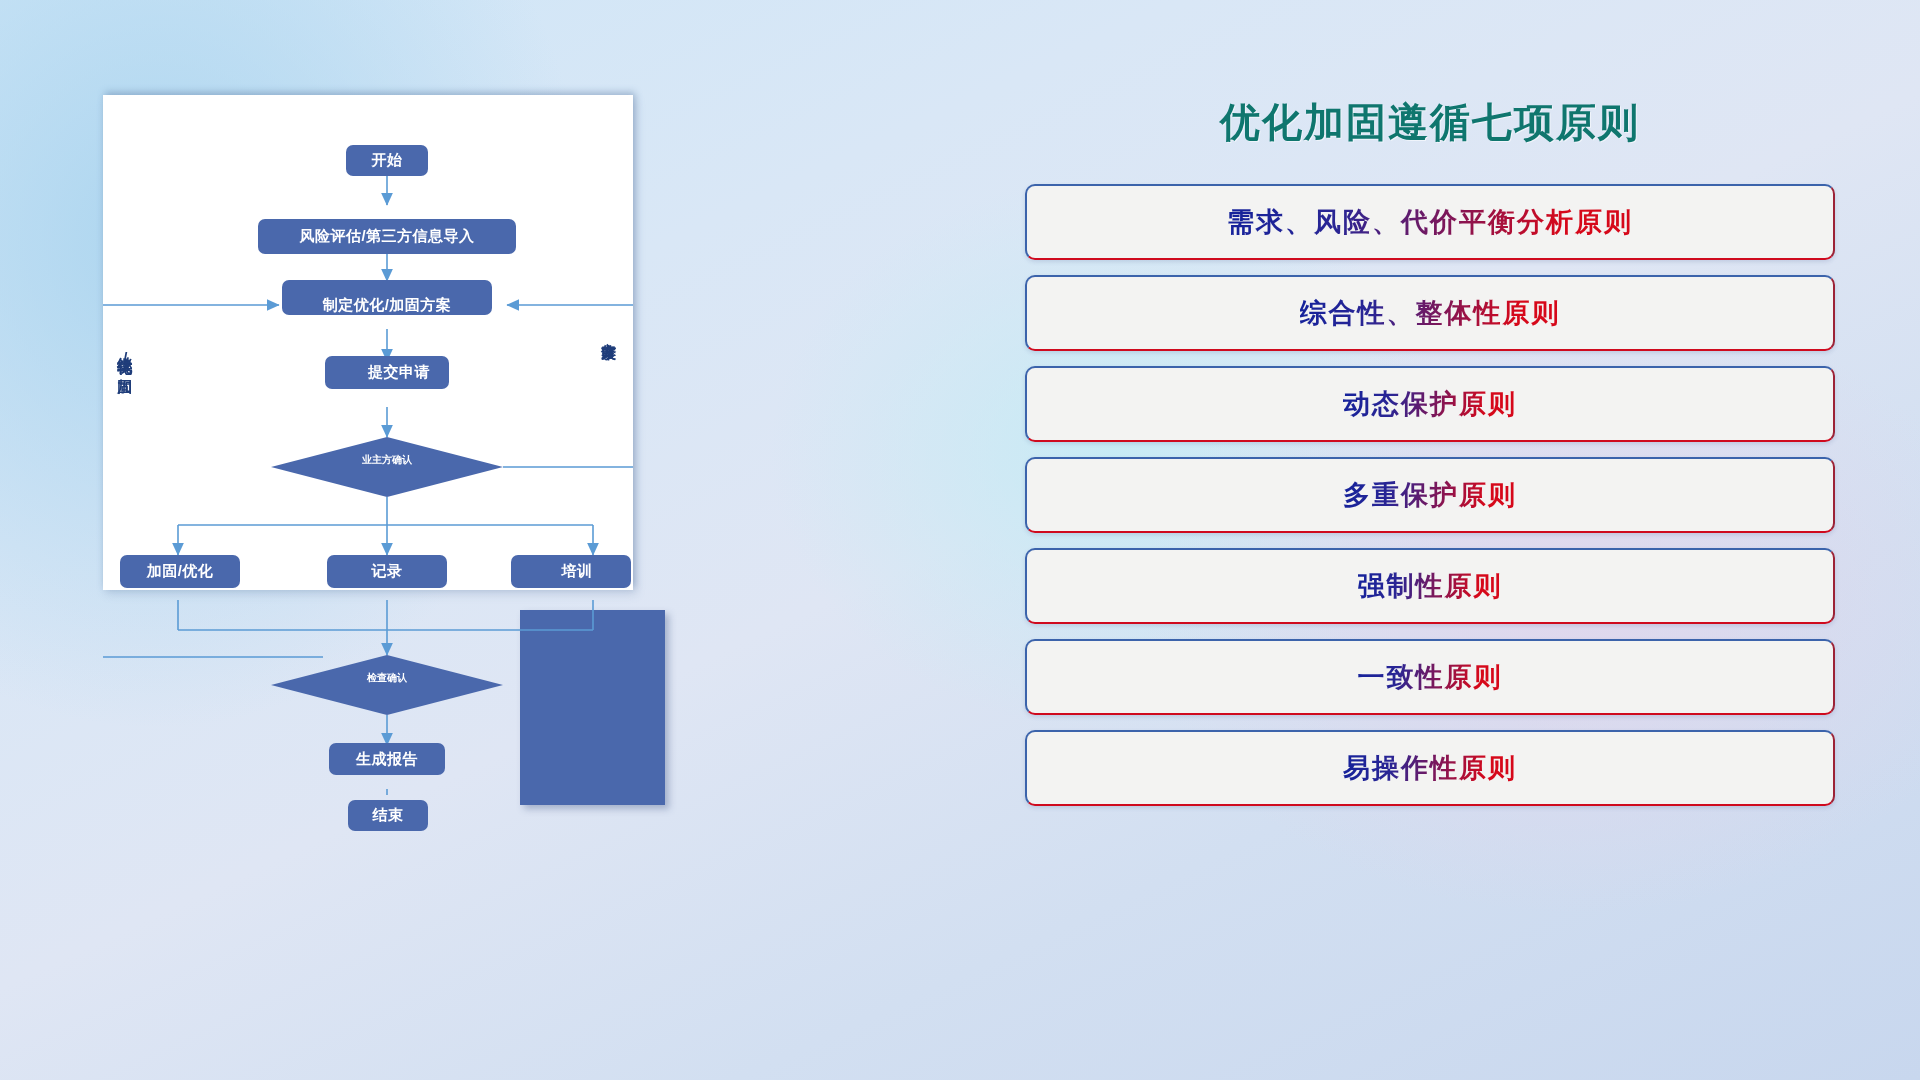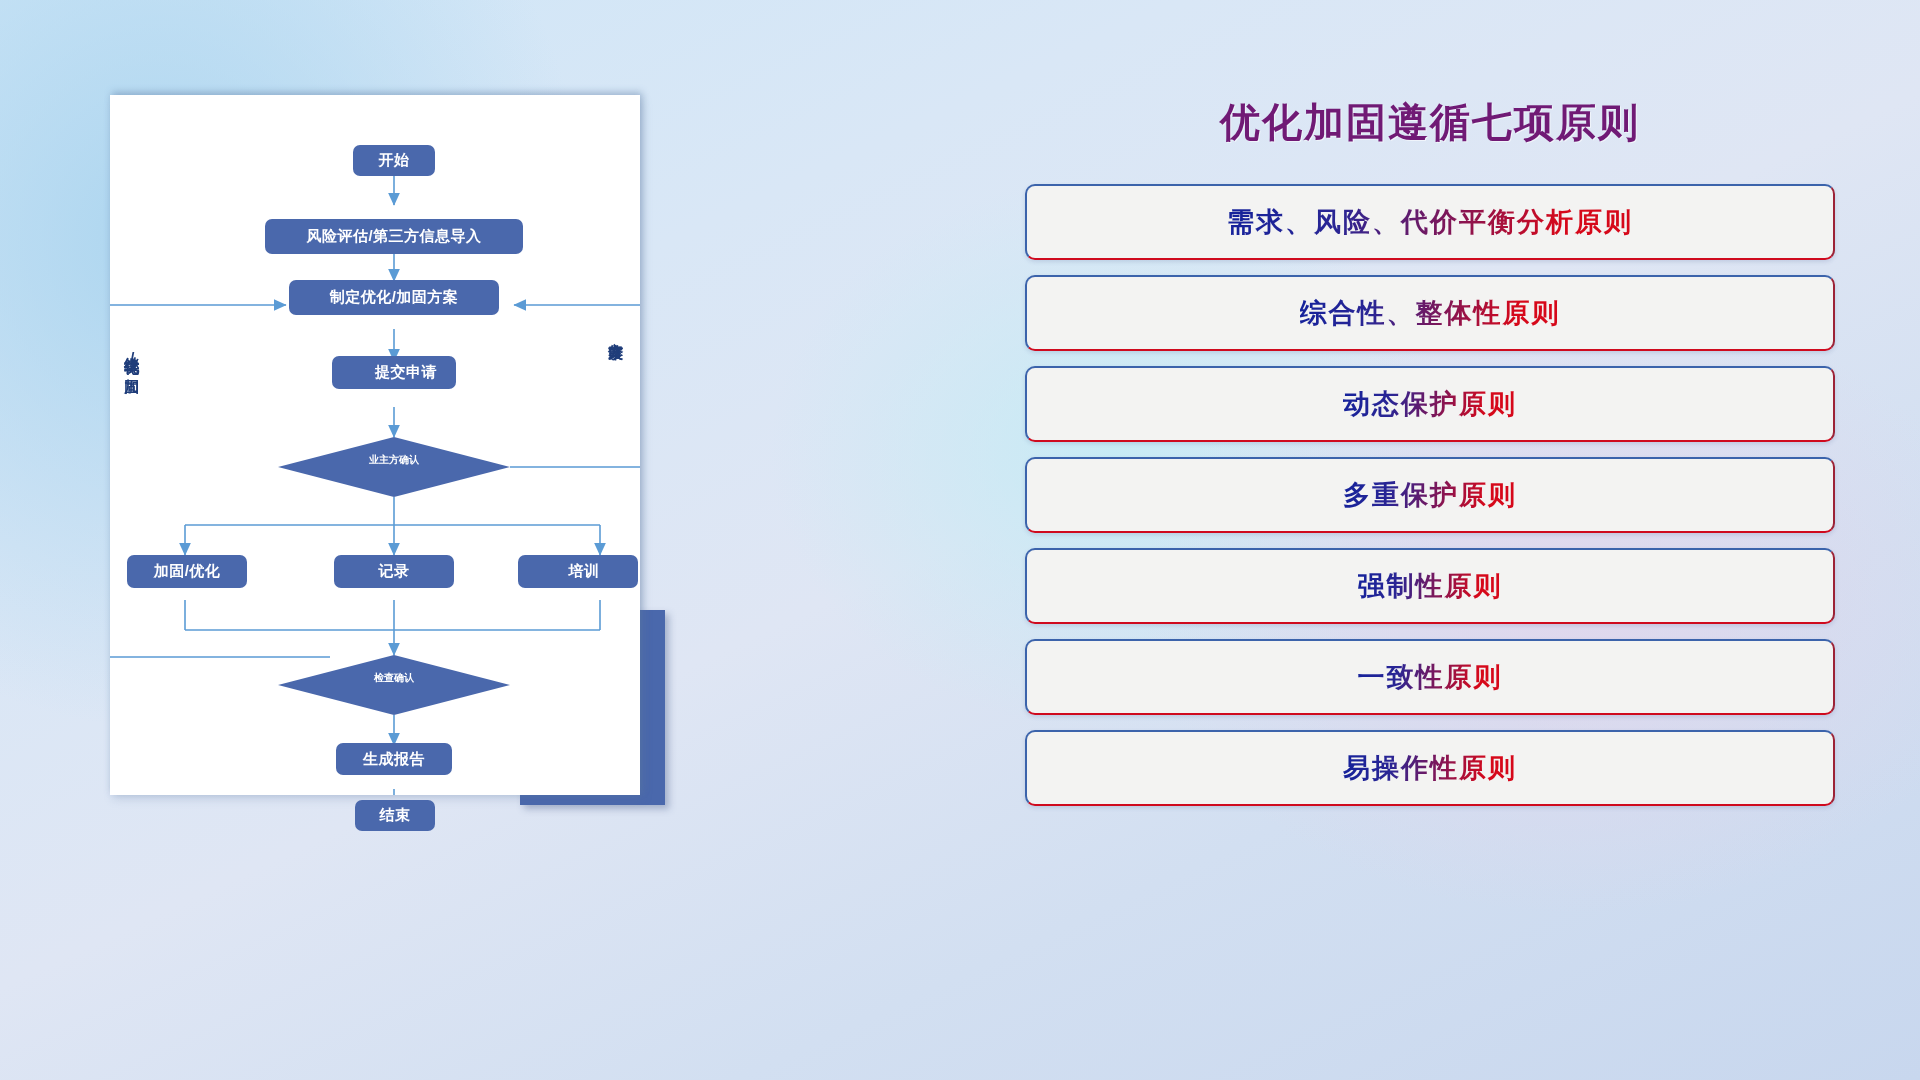--- a/index.html
+++ b/index.html
@@ -23,22 +23,22 @@
   #accent-block {
     position: absolute;
     left: 520px; top: 610px;
     width: 145px; height: 195px;
     background: #4a68ac;
     box-shadow: 4px 4px 7px rgba(60,80,130,0.35);
   }
 
   #flow-card {
     position: absolute;
-    left: 110px; top: 95px;
-    width: 530px; height: 700px;
+    left: 103px; top: 95px;
+    width: 530px; height: 495px;
     background: #ffffff;
     box-shadow: 2px -3px 7px rgba(90,120,160,0.40), 3px 4px 9px rgba(90,120,160,0.22);
   }
 
   #flow-svg { position: absolute; left: 0; top: 0; width: 530px; height: 700px; }
 
   .node {
     position: absolute;
     background: #4a68ac;
     color: #ffffff;
@@ -68,21 +68,21 @@
     line-height: 1.05;
   }
 
   
   #panel { position: absolute; left: 1020px; top: 95px; width: 820px; height: 920px; }
 
   #panel-title {
     text-align: center;
     font-size: 40px;
     font-weight: bold;
-    color: #701a75;
+    color: #0f766e;
     letter-spacing: 2px;
     text-shadow: 1px 1px 0 rgba(255,255,255,0.55);
     margin-bottom: 34px;
   }
 
   .principle {
     position: relative;
     height: 76px;
     margin: 1px 5px 15px 5px;
     background: #f3f3f2;
@@ -158,21 +158,21 @@
     </svg>
 
     <div class="node" style="left:243px; top:50px; width:82px; height:31px;">
       <span>开始</span>
     </div>
 
     <div class="node" style="left:155px; top:124px; width:258px; height:35px;">
       <span>风险评估/第三方信息导入</span>
     </div>
 
-    <div class="node" style="left:179px; top:185px; width:210px; height:35px;">
+    <div class="node" style="left:179px; top:185px; width:210px; height:35px;align-items:flex-end;">
       <span>制定优化/加固方案</span>
     </div>
 
     <div class="node" style="left:222px; top:261px; width:124px; height:33px;padding-left:24px;">
       <span>提交申请</span>
     </div>
 
     <div class="diamond-label" style="left:224px; top:358px; width:120px; height:28px;">
       <span>业主方确认</span>
     </div>

